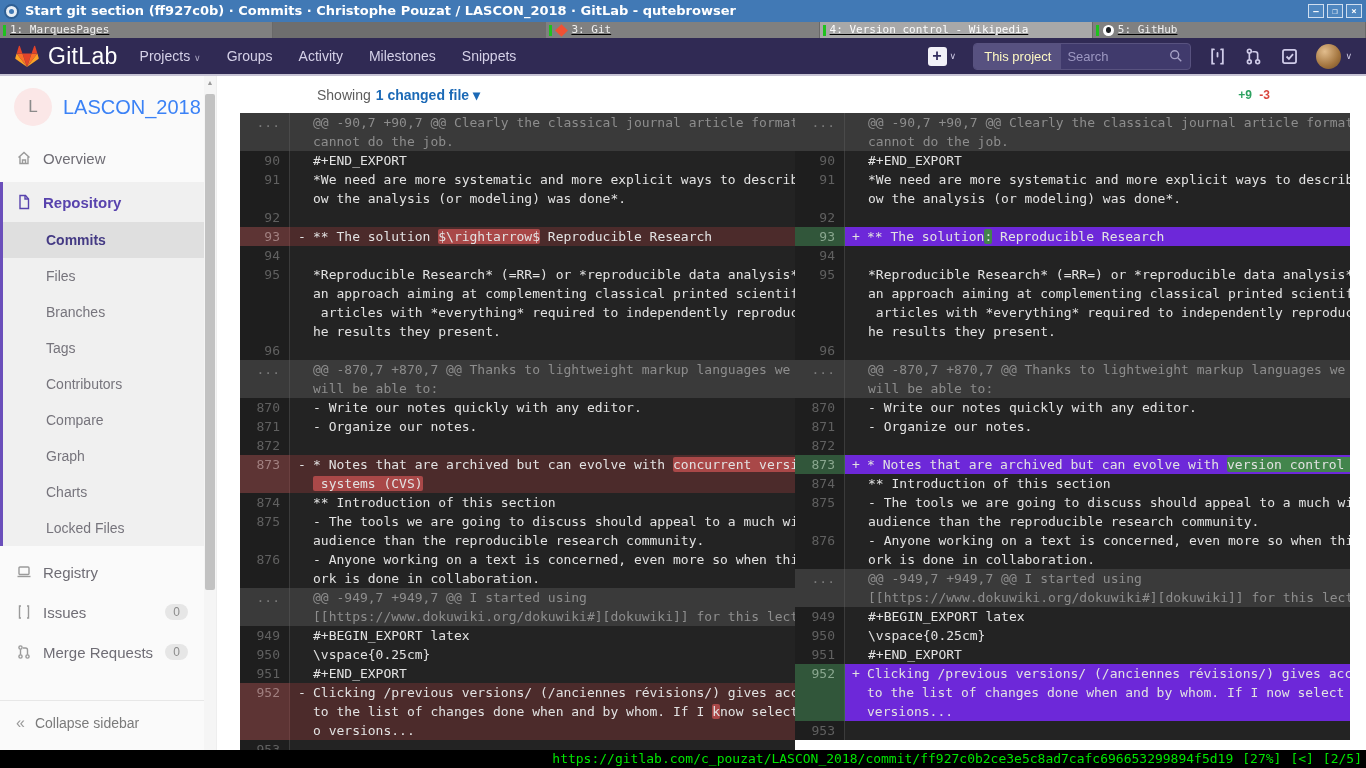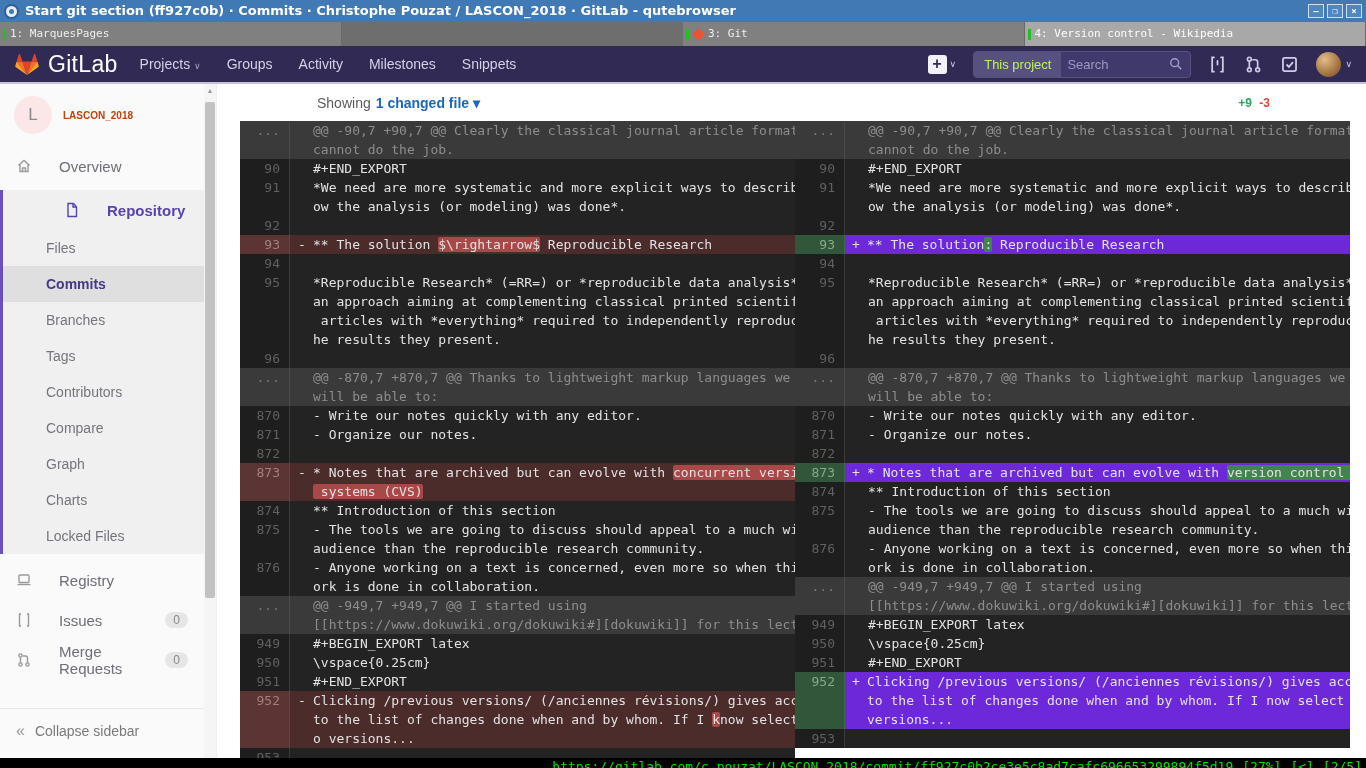--- a/index.html
+++ b/index.html
@@ -13,21 +13,21 @@
              border:2px solid #2f5f93; margin-right:6px; flex:none; position:relative; }
   .qb-icon::after{ content:""; position:absolute; inset:3px; border-radius:50%; background:#4179b5; }
   .titlebar-text { font:bold 13px/22px "DejaVu Sans", "DejaVu Sans Mono", sans-serif;
                    white-space:nowrap; overflow:hidden; flex:1; }
   .winbtns { display:flex; gap:3px; }
   .winbtn { width:16px; height:14px; background:#4f87c0; border:1px solid #cfdeef;
             color:#fff; font:bold 9px/12px "DejaVu Sans Mono", monospace;
             text-align:center; }
 
   
-  .tabbar { height:24px; background:#6e6e6e; display:flex; }
+  .tabbar { height:16px; background:#6e6e6e; display:flex;text-decoration:underline; }
   .tab { flex:1; display:flex; align-items:center; background:#808080; color:#efefef;
          font:11px/16px "DejaVu Sans Mono", monospace; overflow:hidden;
          white-space:nowrap; border-right:1px solid #696969; }
   .tab.selected { background:#000; color:#fff;margin-top:48px; }
   .tab.light { background:#a8a8a8; color:#fdfdfd; }
   .tab-ind { width:3px; height:11px; background:#1ec21e; margin:0 4px 0 3px; flex:none; }
   .fav { width:11px; height:11px; margin-right:4px; flex:none; display:inline-block; }
   .fav-gitlab { background:#fc6d26; clip-path:polygon(50% 100%, 0 28%, 20% 28%, 50% 70%, 80% 28%, 100% 28%); }
   .fav-git { width:9px; height:9px; margin:1px 5px 1px 1px; background:#f05133; transform:rotate(45deg); }
   .fav-github { background:#fff; border-radius:50%; position:relative; }
@@ -42,21 +42,21 @@
   .nav-links { display:flex; gap:26px; font-size:14px; }
   .nav-link { color:#d5d1e8; cursor:pointer; white-space:nowrap; }
   .nav-caret { font-size:9px; opacity:.75; }
   .nav-right { margin-left:auto; display:flex; align-items:center; gap:17px; }
   .plus-btn { display:flex; align-items:center; gap:3px; cursor:pointer; }
   .plus-box { width:19px; height:19px; background:#f2f1f8; border-radius:3px;
               color:#322c5e; font:bold 15px/18px "DejaVu Sans Mono", monospace; text-align:center; }
   .chev { font-size:9px; color:#cfcbe6; }
   .searchwrap { display:flex; align-items:center; height:27px; border:1px solid #58527f;
                 border-radius:4px; overflow:hidden; background:#403a6c; }
-  .search-scope { background:#575180; color:#bef264; font-size:13px; padding:0 10px;
+  .search-scope { background:#575180; color:#fef9c3; font-size:13px; padding:0 10px;
                   height:100%; line-height:25px; white-space:nowrap; }
   .search-input { background:transparent; border:none; outline:none; color:#cac6e0;
                   font-size:13px; padding:0 6px; width:108px; }
   .search-input::placeholder { color:#9d98c2; }
   .mag { margin-right:7px; flex:none; }
   .nav-ico { width:19px; height:19px; }
   .nav-ico svg { width:100%; height:100%; }
   .avatar-wrap { display:flex; align-items:center; gap:4px; cursor:pointer; }
   .avatar { width:25px; height:25px; border-radius:50%;
             background:radial-gradient(circle at 35% 30%, #e2bd8d, #a3753f 60%, #6e4c26); }
@@ -64,27 +64,27 @@
   
   .content { position:relative; height:674px; background:#fff; }
 
   
   .sidebar { position:absolute; left:0; top:0; bottom:0; width:217px; background:#fafafa;
              border-right:1px solid #eee; }
   .side-inner { position:absolute; left:0; top:0; right:12px; bottom:0; overflow:hidden; }
   .side-project { display:flex; align-items:center; gap:11px; padding:12px 14px; height:62px; }
   .proj-avatar { width:38px; height:38px; border-radius:50%; background:#fbe7e7;
                  color:#8b8b8b; font-size:17px; text-align:center; line-height:38px; flex:none; }
-  .proj-name { font-size:10px; font-weight:bold; color:#c2410c; }
-  .side-item { display:flex; align-items:center; gap:27px; height:40px; padding:0 16px;
+  .proj-name { font-size:20px; font-weight:normal; color:#3b82f6; }
+  .side-item { display:flex; align-items:center; gap:11px; height:40px; padding:0 16px;
                color:#6f6d75; font-size:15px; cursor:pointer; }
   .side-item svg { width:16px; height:16px; flex:none; }
   .side-section { background:#f0f0f0; border-left:3px solid #6b4fbb; margin-top:4px; }
   .side-section .side-item { padding-left:13px; }
-  .side-section .side-item.head { color:#5843ad; font-weight:bold;margin-left:48px; }
+  .side-section .side-item.head { color:#5843ad; font-weight:bold; }
   .subitem { height:36px; padding:0 16px 0 43px !important; color:#76747c; font-size:14px; }
   .subitem.active { background:#dfdfdf; color:#443a84; font-weight:bold; }
   .side-group { margin-top:6px; }
   .side-item .badge { margin-left:auto; background:#e6e6e6; color:#8a8a8a;
                       border-radius:9px; font-size:12px; padding:1px 8px; }
   .collapse-row { position:absolute; left:0; right:0; bottom:5px; border-top:1px solid #e7e7e7;
                   height:45px; display:flex; align-items:center; gap:10px; padding:0 16px;
                   color:#7a7a7a; font-size:14px; background:#fafafa; cursor:pointer; }
   .collapse-ico { font-size:16px; color:#9a9a9a; }
   
@@ -150,20 +150,25 @@
     <span>2: Start git section (ff927c…</span>
   </div>
   <div class="tab">
     <span class="tab-ind"></span>
     <span class="fav fav-git"></span>
     <span>3: Git</span>
   </div>
   <div class="tab light">
     <span class="tab-ind"></span>
     <span>4: Version control - Wikipedia</span>
+  </div>
+  <div class="tab">
+    <span class="tab-ind"></span>
+    <span class="fav fav-github"></span>
+    <span>5: GitHub</span>
   </div>
 </div>
 
 <div class="navbar">
   <div class="brand">
     <svg viewBox="0 0 40 40">
       <path fill="#e24329" d="M20 37L27 16H13z"></path>
       <path fill="#fc6d26" d="M20 37L13 16H4zM20 37l7-21h9z"></path>
       <path fill="#fca326" d="M4 16L2 23a1.5 1.5 0 0 0 .5 1.7L20 37zM36 16l2 7a1.5 1.5 0 0 1-.5 1.7L20 37z"></path>
       <path fill="#e24329" d="M4 16h9L9 4.6a.8.8 0 0 0-1.5 0zM36 16h-9l4-11.4a.8.8 0 0 1 1.5 0z"></path>
@@ -233,22 +238,22 @@
         <span>Overview</span>
       </div>
       <div class="side-section">
         <div class="side-item head">
           <svg viewBox="0 0 16 16" fill="none" stroke="#5843ad" stroke-width="1.4">
             <path d="M4 1.5h5.5L12.5 5v9.5h-8.5z"></path>
               <path d="M9 1.5V5h3.5"></path>
           </svg>
           <span>Repository</span>
         </div>
+        <div class="side-item subitem active">Commits</div>
         <div class="side-item subitem">Files</div>
-        <div class="side-item subitem active">Commits</div>
         <div class="side-item subitem">Branches</div>
         <div class="side-item subitem">Tags</div>
         <div class="side-item subitem">Contributors</div>
         <div class="side-item subitem">Compare</div>
         <div class="side-item subitem">Graph</div>
         <div class="side-item subitem">Charts</div>
         <div class="side-item subitem">Locked Files</div>
       </div>
       <div class="side-group">
         <div class="side-item">

